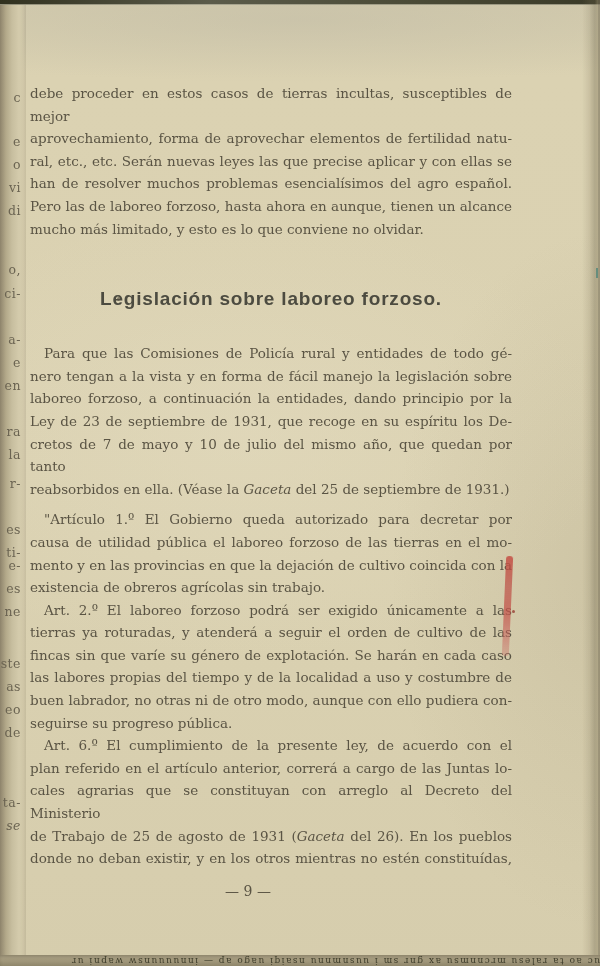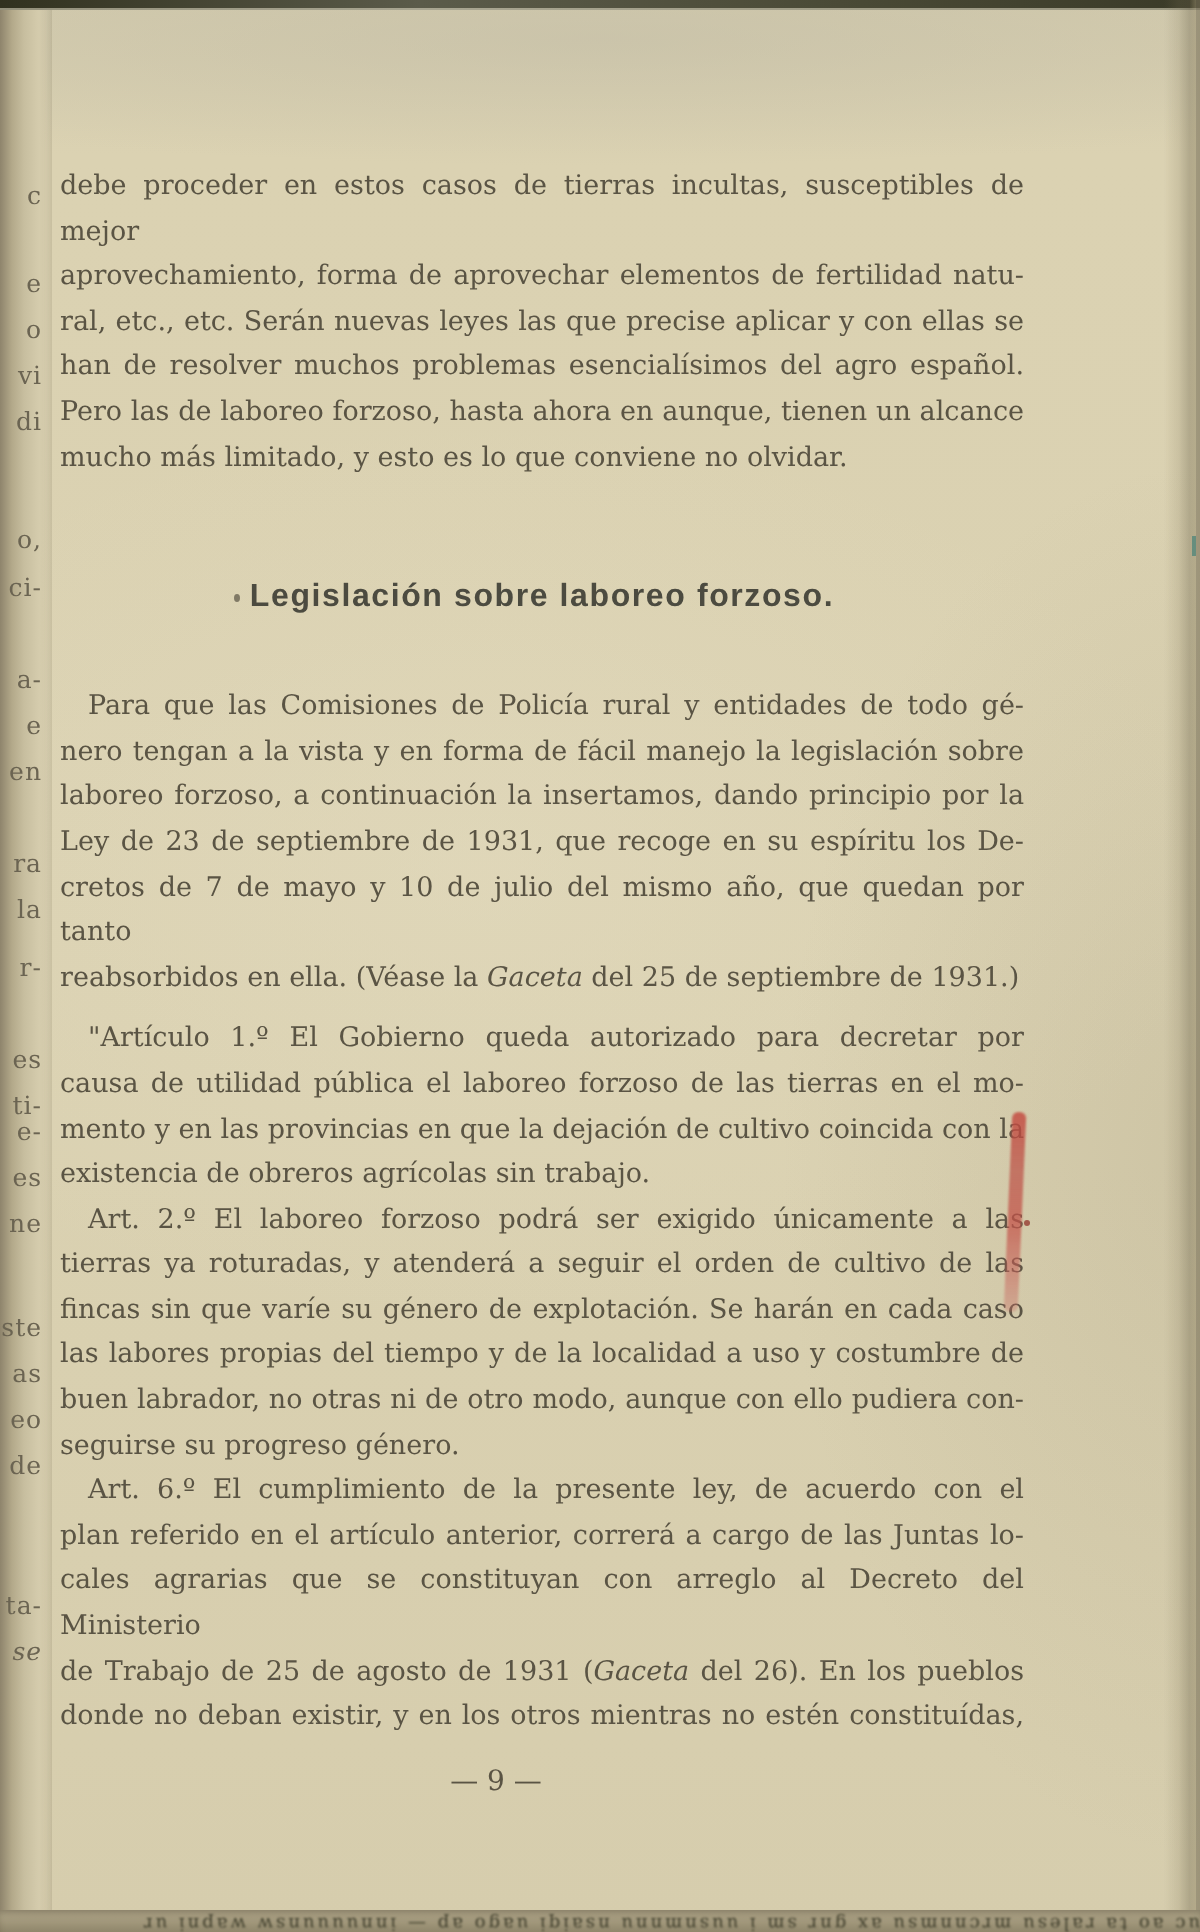--- a/index.html
+++ b/index.html
@@ -48,21 +48,21 @@
   }
   .para { margin: 0; }
   .para.gap { margin-top: 8px; }
   .line { text-align: justify; text-align-last: justify; }
   .line.last { text-align-last: left; }
   .para.indent .line:first-child { text-indent: 14px; }
   .it { font-style: italic; }
   h1.heading {
     font-family: "Liberation Sans", "DejaVu Sans", sans-serif;
     font-weight: 600;
-    font-size: 16px;
+    font-size: 19px;
     letter-spacing: 0.8px;
     color: #4c4b40;
     text-align: center;
     margin: 46px 0 30px 0;
     line-height: 26px;
   }
   .pageno {
     margin-top: 10px;
     text-align: center;
     padding-right: 46px;
@@ -165,38 +165,38 @@
           <div class="line last"><span>mucho más limitado, y esto es lo que conviene no olvidar.</span></div>
         </div>
       </div>
 
     <h1 class="heading">Legislación sobre laboreo forzoso.</h1>
 
     <div>
         <div class="para indent">
           <div class="line"><span>Para que las Comisiones de Policía rural y entidades de todo gé-</span></div>
           <div class="line"><span>nero tengan a la vista y en forma de fácil manejo la legislación sobre</span></div>
-          <div class="line"><span>laboreo forzoso, a continuación la insertamos, dando principio por la</span></div>
+          <div class="line"><span>laboreo forzoso, a continuación la entidades, dando principio por la</span></div>
           <div class="line"><span>Ley de 23 de septiembre de 1931, que recoge en su espíritu los De-</span></div>
           <div class="line"><span>cretos de 7 de mayo y 10 de julio del mismo año, que quedan por tanto</span></div>
           <div class="line last"><span>reabsorbidos en ella. (Véase la </span><span class="it">Gaceta</span><span> del 25 de septiembre de 1931.)</span></div>
         </div>
         <div class="para indent gap">
           <div class="line"><span>"Artículo 1.º  El Gobierno queda autorizado para decretar por</span></div>
           <div class="line"><span>causa de utilidad pública el laboreo forzoso de las tierras en el mo-</span></div>
           <div class="line"><span>mento y en las provincias en que la dejación de cultivo coincida con la</span></div>
           <div class="line last"><span>existencia de obreros agrícolas sin trabajo.</span></div>
         </div>
         <div class="para indent">
           <div class="line"><span>Art. 2.º  El laboreo forzoso podrá ser exigido únicamente a las</span></div>
           <div class="line"><span>tierras ya roturadas, y atenderá a seguir el orden de cultivo de las</span></div>
           <div class="line"><span>fincas sin que varíe su género de explotación. Se harán en cada caso</span></div>
           <div class="line"><span>las labores propias del tiempo y de la localidad a uso y costumbre de</span></div>
           <div class="line"><span>buen labrador, no otras ni de otro modo, aunque con ello pudiera con-</span></div>
-          <div class="line last"><span>seguirse su progreso género.</span></div>
+          <div class="line last"><span>seguirse su progreso pública.</span></div>
         </div>
         <div class="para indent">
           <div class="line"><span>Art. 6.º  El cumplimiento de la presente ley, de acuerdo con el</span></div>
           <div class="line"><span>plan referido en el artículo anterior, correrá a cargo de las Juntas lo-</span></div>
           <div class="line"><span>cales agrarias que se constituyan con arreglo al Decreto del Ministerio</span></div>
           <div class="line"><span>de Trabajo de 25 de agosto de 1931 (</span><span class="it">Gaceta</span><span> del 26). En los pueblos</span></div>
           <div class="line"><span>donde no deban existir, y en los otros mientras no estén constituídas,</span></div>
         </div>
       </div>
 

